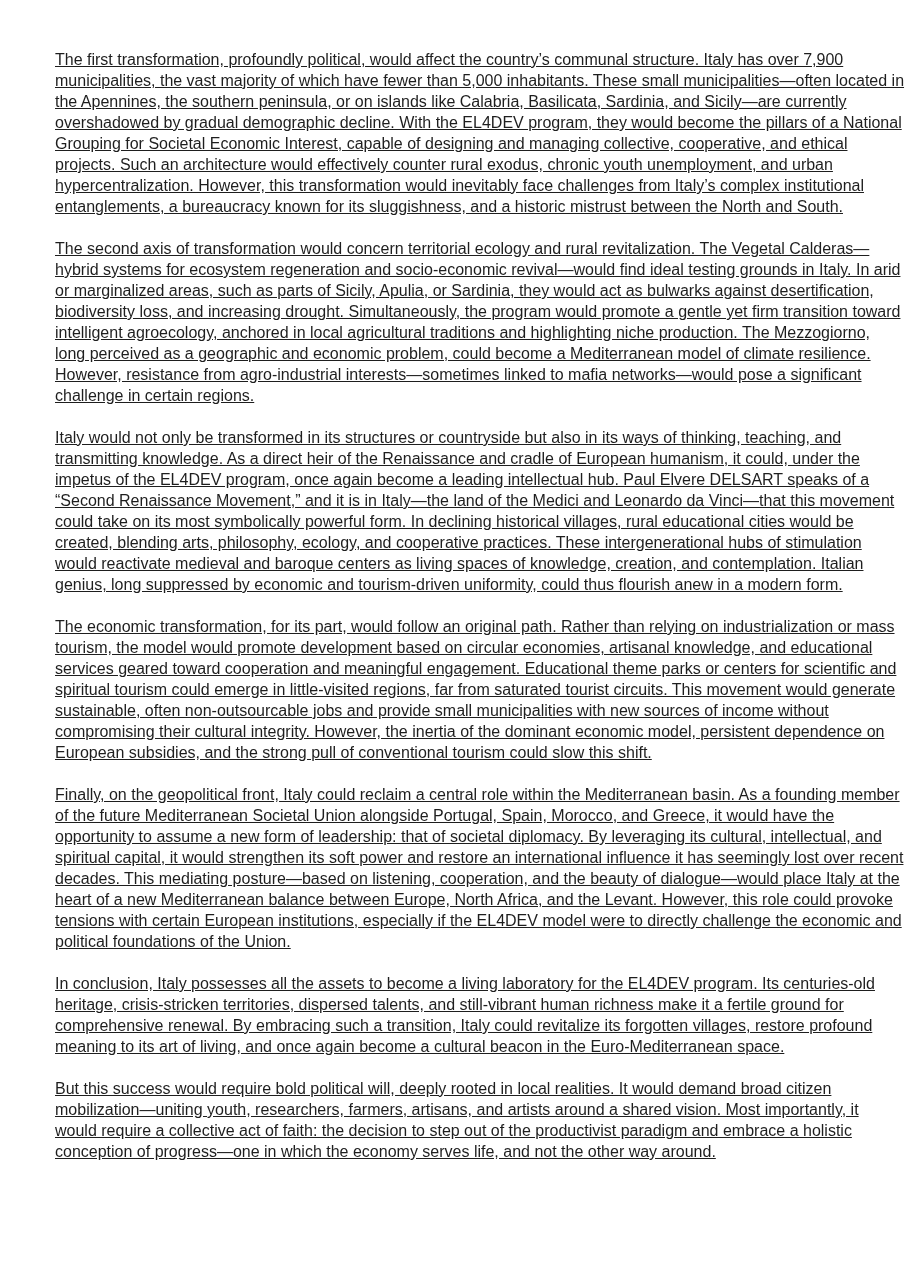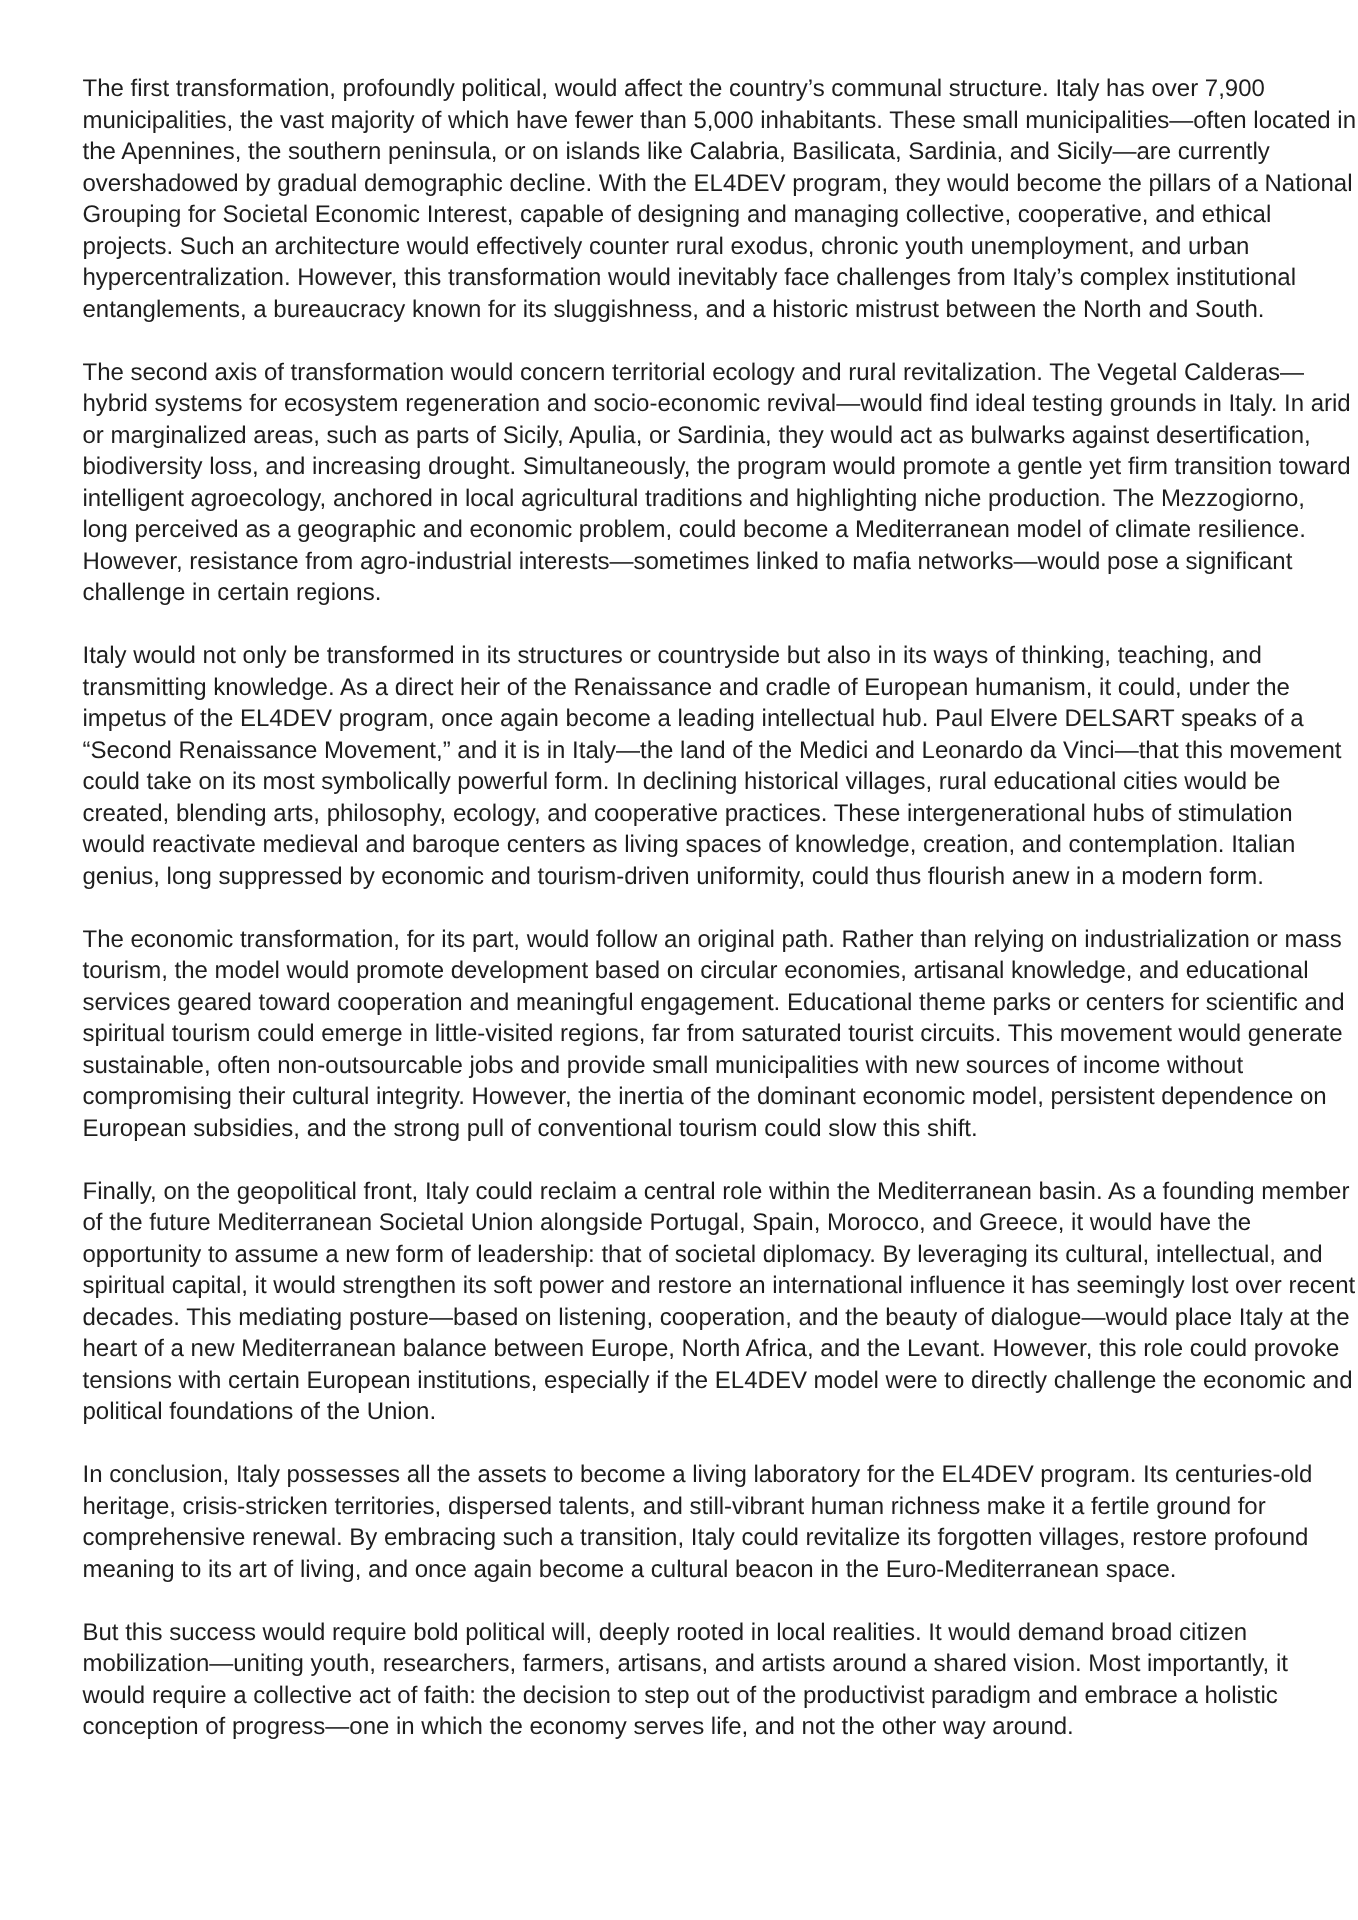--- a/index.html
+++ b/index.html
@@ -13,20 +13,21 @@
   .page {
     box-sizing: border-box;
     width: 905px;
     height: 1280px;
     padding: 49px 50px 0 55px;
     background: #ffffff;
     font-family: "Liberation Sans", sans-serif;
     font-size: 16px;
     line-height: 21px;
     color: #1e1e1e;
+    text-decoration: underline;
   }
   .para {
     white-space: pre;
     margin: 0 0 21px 0;
     padding: 0;
   }
 </style>
 </head>
 <body>
 

